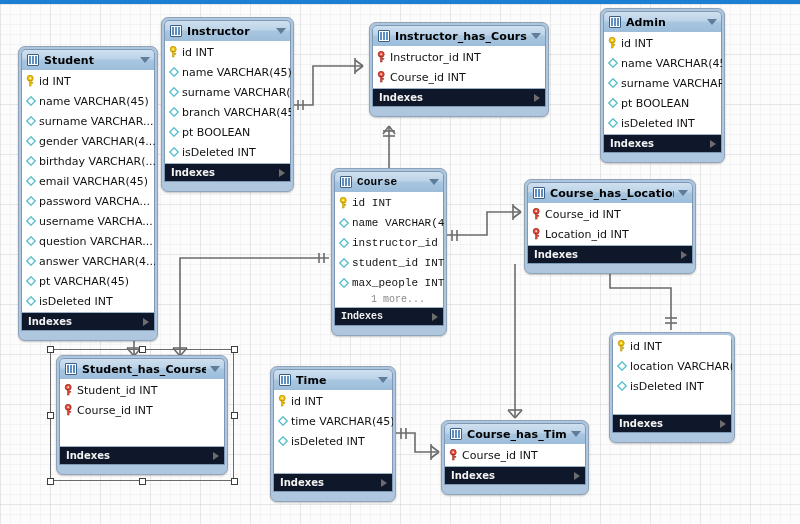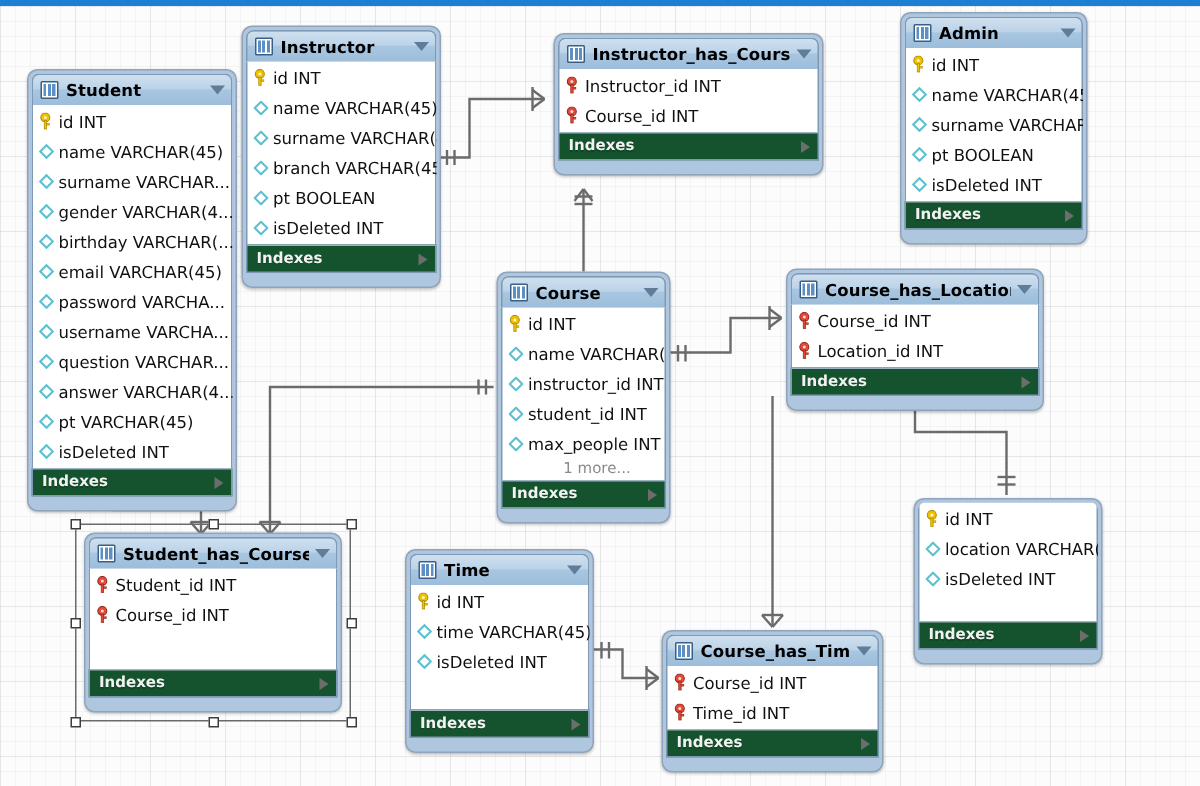--- a/index.html
+++ b/index.html
@@ -81,21 +81,21 @@
     padding-left:4px;font-size:11px;color:#111;white-space:nowrap;
   }
   .col .gl{flex:0 0 auto;margin-right:3px;display:block;}
   .more{
     height:13px;display:flex;align-items:center;justify-content:center;
     font-size:10px;color:#8a8a8a;margin-left:18px;
   }
   .idx{
     height:17px;display:flex;align-items:center;
     padding:0 5px 0 6px;
-    background:#14532d;
+    background:#0f172a;
     border:1px solid #7e99b5;border-top:1px solid #9fb3c7;
     font-size:10px;font-weight:bold;color:#f2f2f2;
     text-shadow:0 1px 0 rgba(0,0,0,0.18);
   }
   .idx .lbl{flex:1 1 auto;}
   .idx .arrow{
     width:0;height:0;border-top:4px solid transparent;border-bottom:4px solid transparent;
     border-left:6px solid #6d6d6d;
   }
   .foot{height:7px;}
@@ -399,21 +399,21 @@
               <span>isDeleted INT</span>
             </div>
           </div>
           <div class="idx">
             <span class="lbl">Indexes</span>
             <span class="arrow"></span>
           </div>
         </div>
         <div class="foot"></div>
       </div>
-      <div class="tbl" style="left: 331px; top: 181px; width: 116px;">
+      <div class="tbl" style="left: 331px; top: 168px; width: 116px; font-family: Liberation Mono, monospace;">
         <div class="tbl-inner">
           <div class="tbl-title">
             <span class="ticon"></span>
             <span class="tbl-name">Course</span>
             <span class="tbl-caret"></span>
           </div>
           <div class="cols">
             <div class="col">
               <svg class="gl" width="10" height="12" viewBox="0 0 10 12">
                 <circle cx="4.2" cy="3.3" r="3" fill="#f2c200" stroke="#b08c00" stroke-width="0.7"></circle>
@@ -602,29 +602,20 @@
           </div>
           <div class="cols">
             <div class="col">
               <svg class="gl" width="10" height="12" viewBox="0 0 10 12">
                 <circle cx="4.2" cy="3.3" r="3" fill="#e24b3a" stroke="#97281b" stroke-width="0.7"></circle>
                 <circle cx="4.2" cy="3.3" r="1" fill="#ffd8d2"></circle>
                 <rect x="3.5" y="5.4" width="1.6" height="5.6" fill="#e24b3a" stroke="#97281b" stroke-width="0.5"></rect>
                 <rect x="5.1" y="7.2" width="1.8" height="1.2" fill="#e24b3a" stroke="#97281b" stroke-width="0.4"></rect>
               </svg>
               <span>Course_id INT</span>
-            </div>
-            <div class="col">
-              <svg class="gl" width="10" height="12" viewBox="0 0 10 12">
-                <circle cx="4.2" cy="3.3" r="3" fill="#e24b3a" stroke="#97281b" stroke-width="0.7"></circle>
-                <circle cx="4.2" cy="3.3" r="1" fill="#ffd8d2"></circle>
-                <rect x="3.5" y="5.4" width="1.6" height="5.6" fill="#e24b3a" stroke="#97281b" stroke-width="0.5"></rect>
-                <rect x="5.1" y="7.2" width="1.8" height="1.2" fill="#e24b3a" stroke="#97281b" stroke-width="0.4"></rect>
-              </svg>
-              <span>Time_id INT</span>
             </div>
           </div>
           <div class="idx">
             <span class="lbl">Indexes</span>
             <span class="arrow"></span>
           </div>
         </div>
         <div class="foot"></div>
       </div>
     </div>

